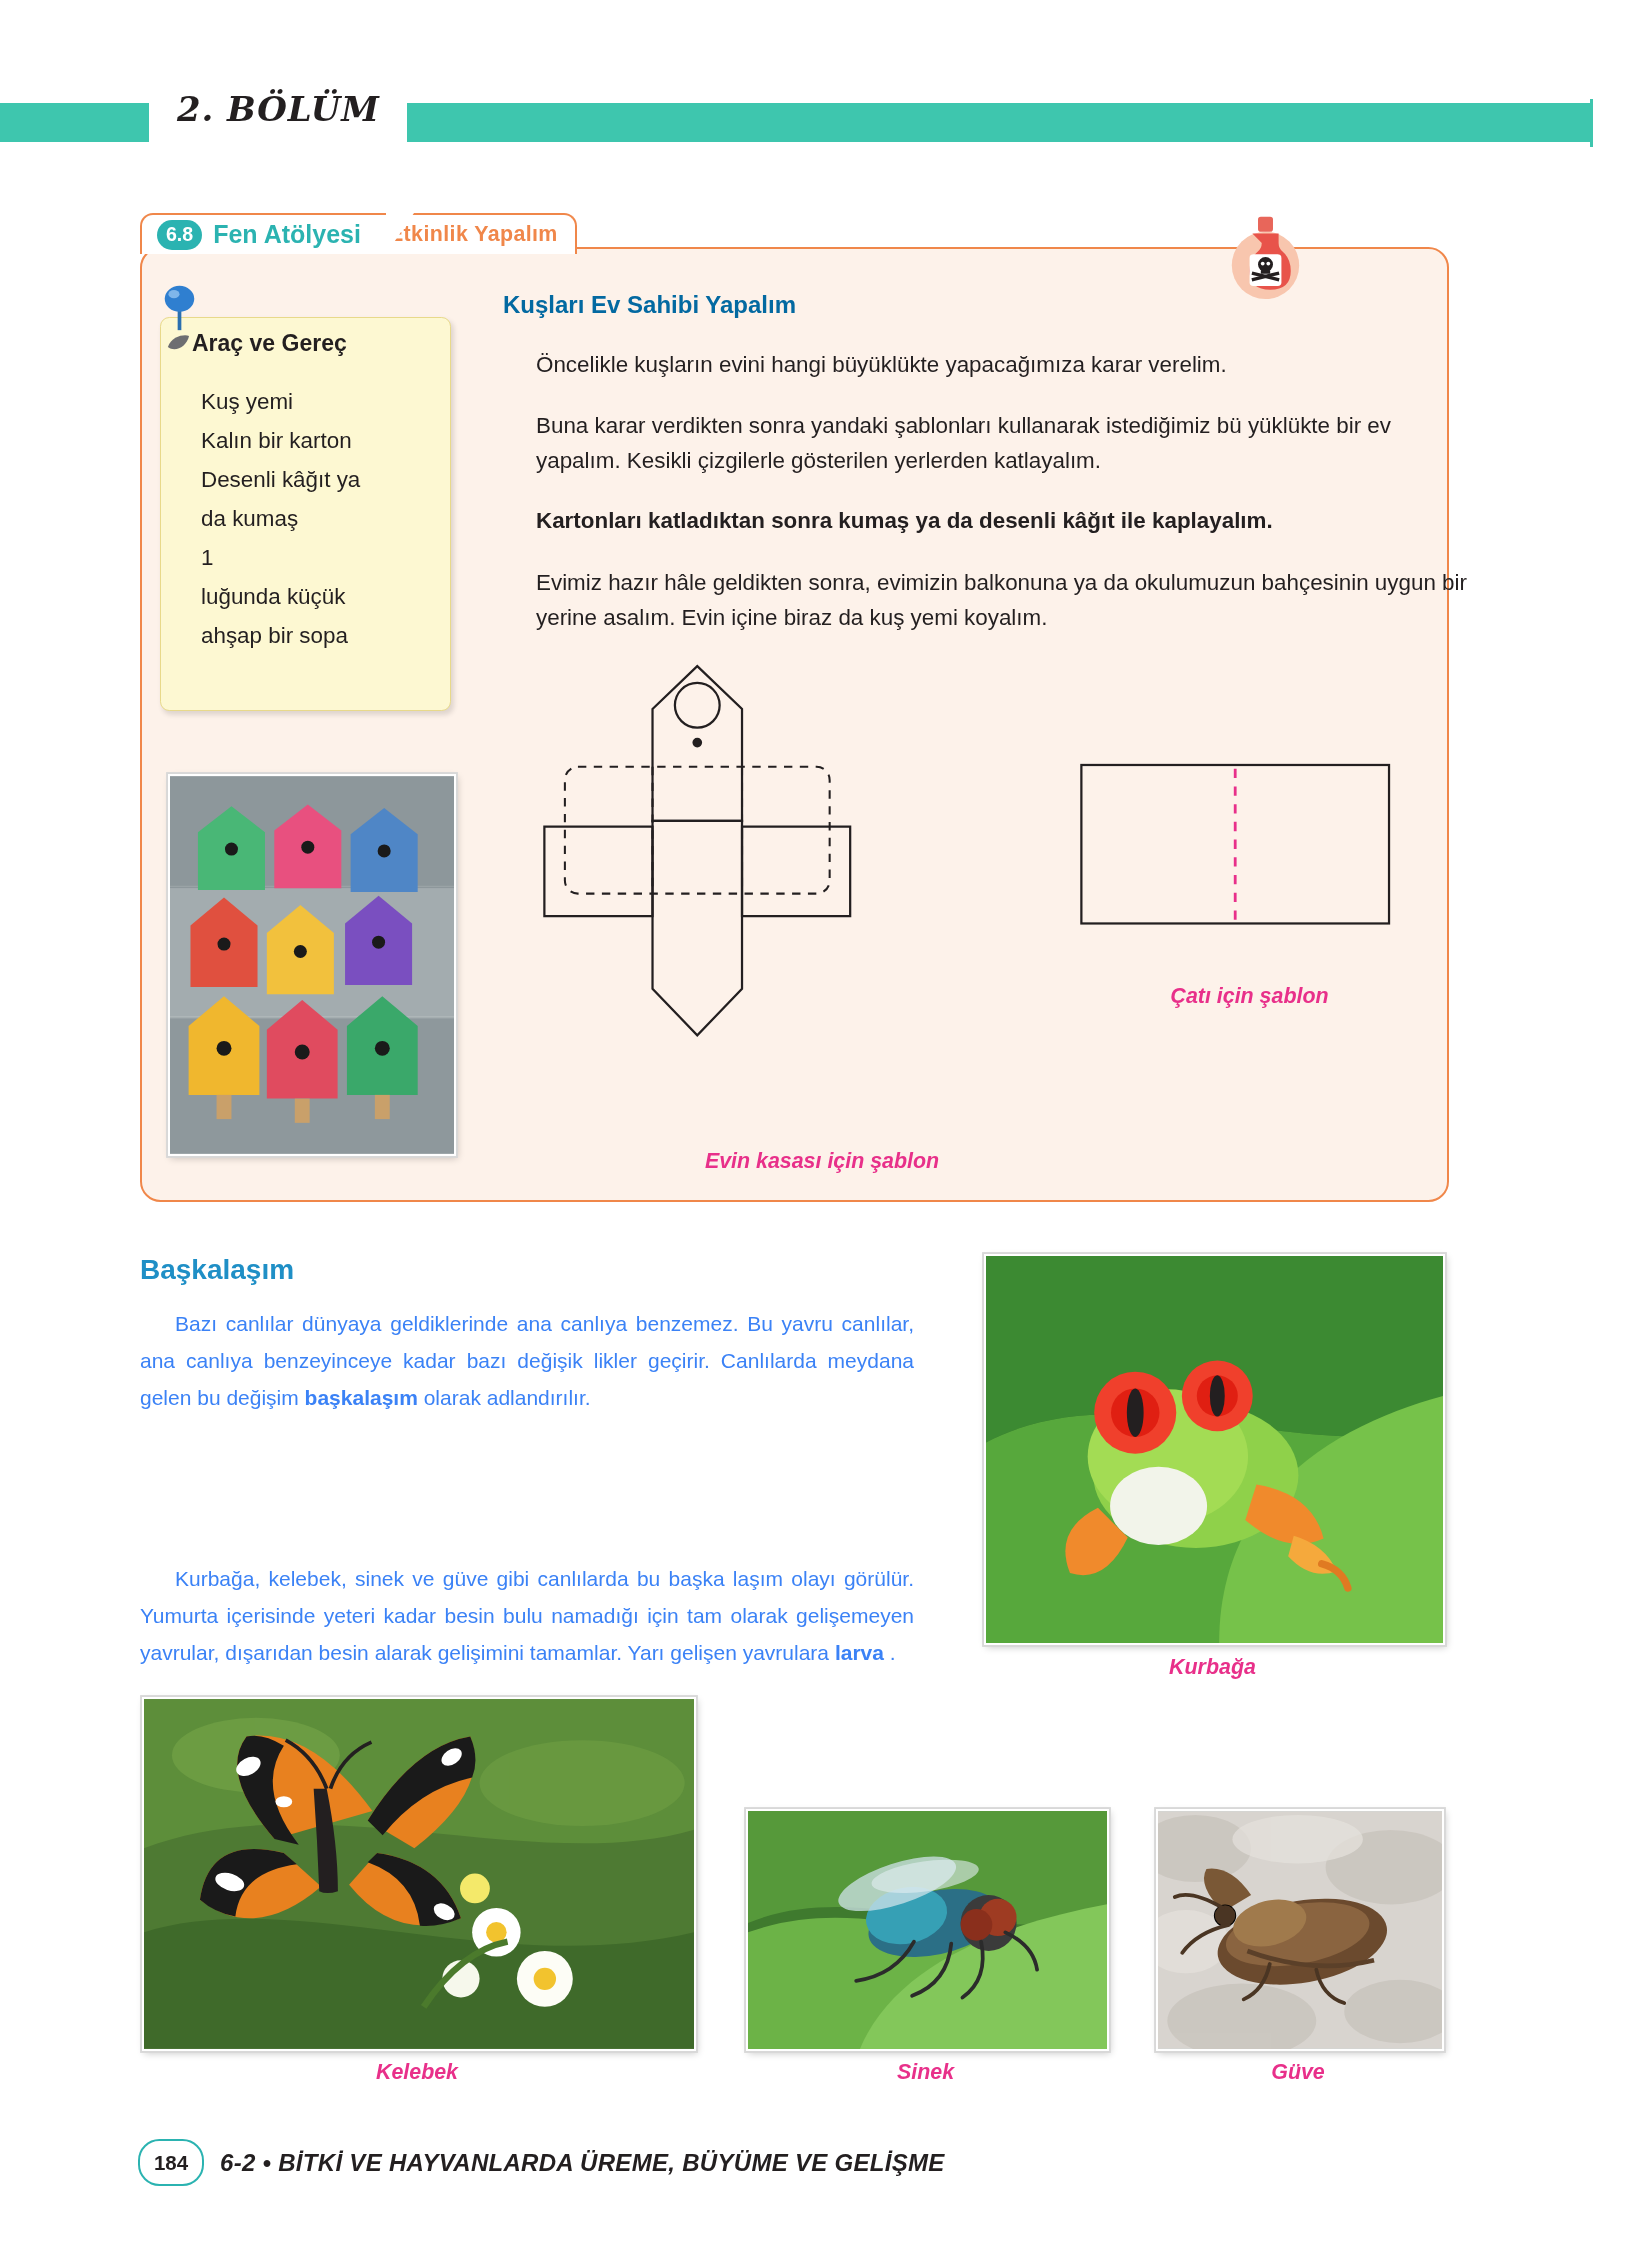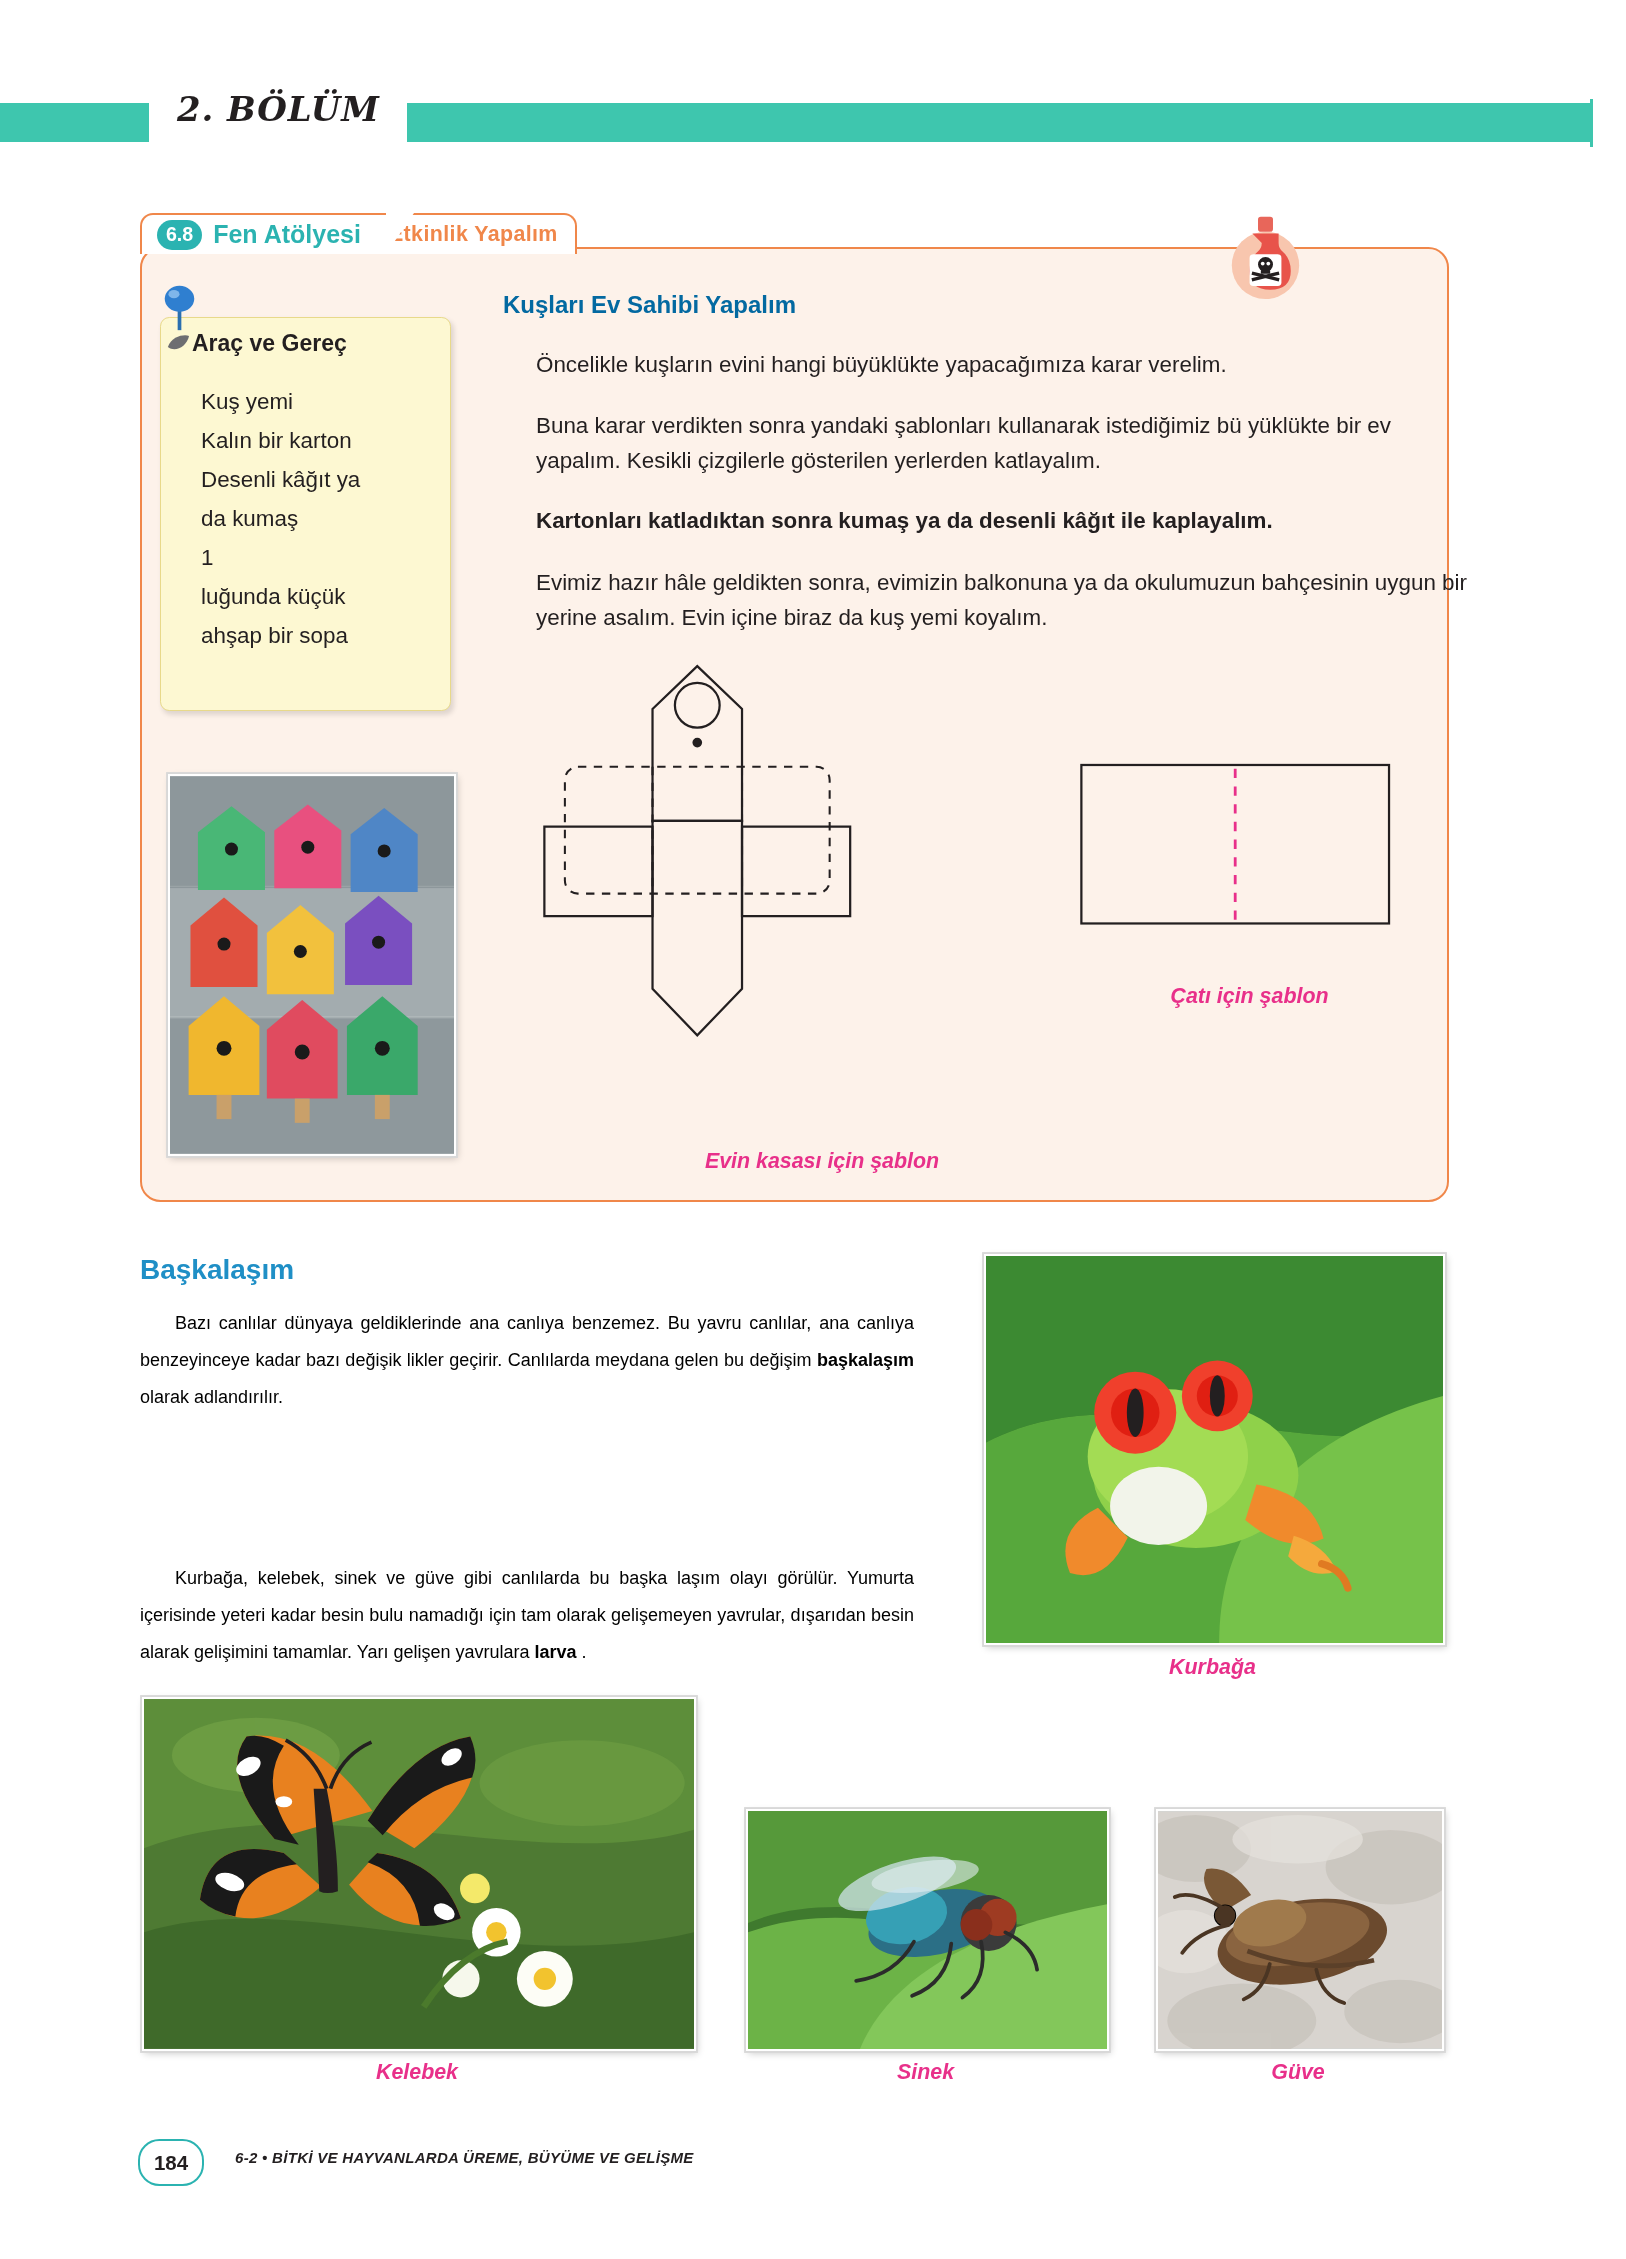--- a/index.html
+++ b/index.html
@@ -238,24 +238,24 @@
     position: absolute;
     left: 140px;
     top: 1254px;
     font-size: 28px;
     font-weight: bold;
     color: #1f8fc6;
   }
   .body-p {
     position: absolute;
     width: 774px;
-    font-size: 18px;
+    font-size: 21px;
     line-height: 37px;
     text-align: justify;
-    color: #000000;
+    color: #3b82f6;
   }
   .body-p1 { left: 140px; top: 1305px; }
   .body-p2 { left: 140px; top: 1560px; }
   .ind { display: inline-block; width: 35px; }
 
   .frog-photo  { left: 984px; top: 1254px; width: 457px; height: 387px; }
   .cap-frog    { left: 984px; top: 1655px; width: 457px; text-align: center; }
 
   .butterfly-photo { left: 142px; top: 1697px; width: 550px; height: 350px; }
   .cap-butterfly   { left: 142px; top: 2060px; width: 550px; text-align: center; }
@@ -280,26 +280,25 @@
     font-size: 20.5px;
     font-weight: bold;
     display: flex;
     align-items: center;
     justify-content: center;
   }
   .footer-text {
     position: absolute;
     left: 220px;
     top: 2149px;
-    font-size: 15px;
+    font-size: 24px;
     font-weight: bold;
     font-style: italic;
     letter-spacing: 0.3px;
     color: #231f20;
-    margin-left: 15px;
   }
 </style>
 </head>
 <body>
 
 <div class="top-band">
   <div class="band-left"></div>
   <div class="band-white"></div>
   <div class="band-right"></div>
 </div>

